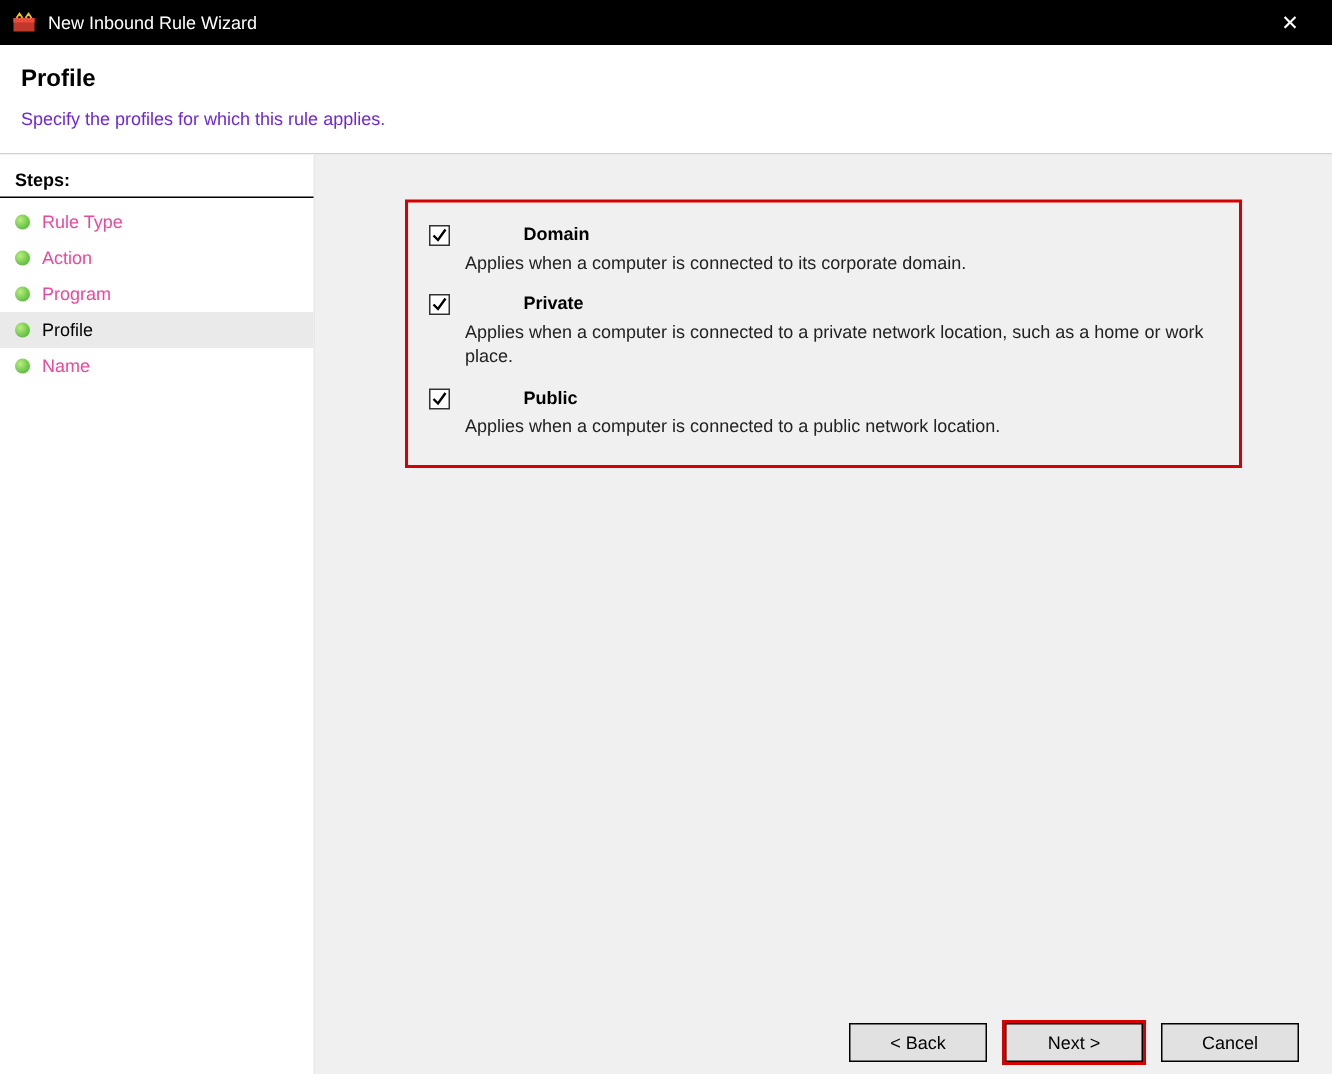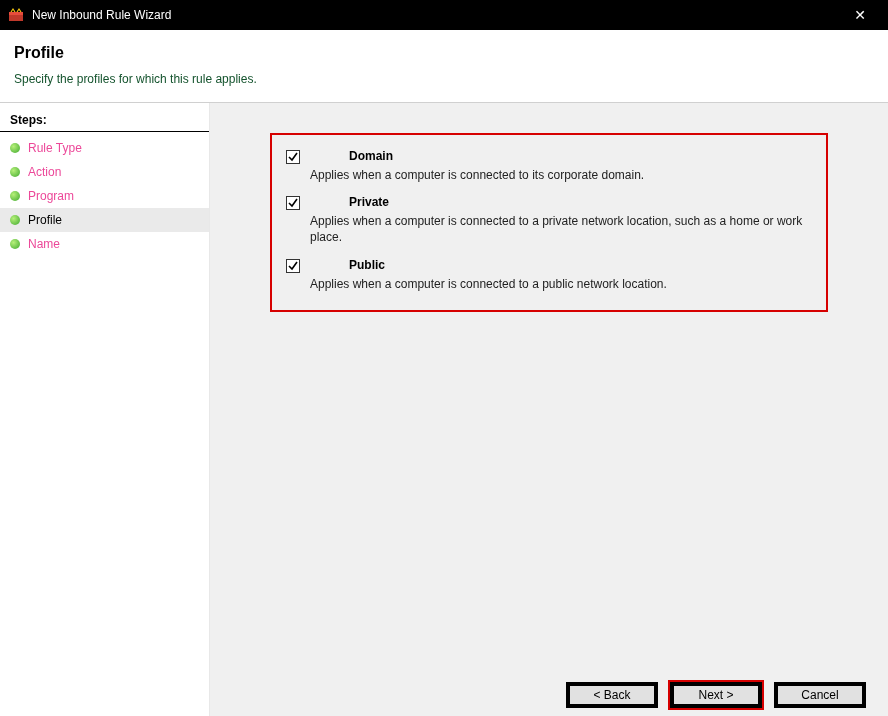--- a/index.html
+++ b/index.html
@@ -39,21 +39,21 @@
       border-bottom: 1px solid #d0d0d0;
       background: #fff;
     }
     .header h1 {
       font-size: 16px;
       font-weight: bold;
       margin-bottom: 10px;
     }
     .header .subtitle {
       font-size: 12px;
-      color: #14532d;
+      color: #6d28d9;
     }
     .body {
       display: flex;
       height: calc(100% - 30px - 67px);
     }
     .sidebar {
       width: 210px;
       background: #fff;
       border-right: 1px solid #e8e8e8;
       padding-top: 6px;
@@ -125,21 +125,21 @@
       position: absolute;
       bottom: 14px;
       right: 22px;
       display: flex;
       gap: 12px;
     }
     .btn {
       width: 92px;
       height: 26px;
       background: #e1e1e1;
-      border: 4px solid #000000;
+      border: 1px solid #000000;
       font-size: 12px;
       cursor: pointer;
       display: flex;
       align-items: center;
       justify-content: center;
     }
     .btn.hlnext { outline: 2px solid #d60000; outline-offset: 0; }
   </style>
 </head>
 <body>

